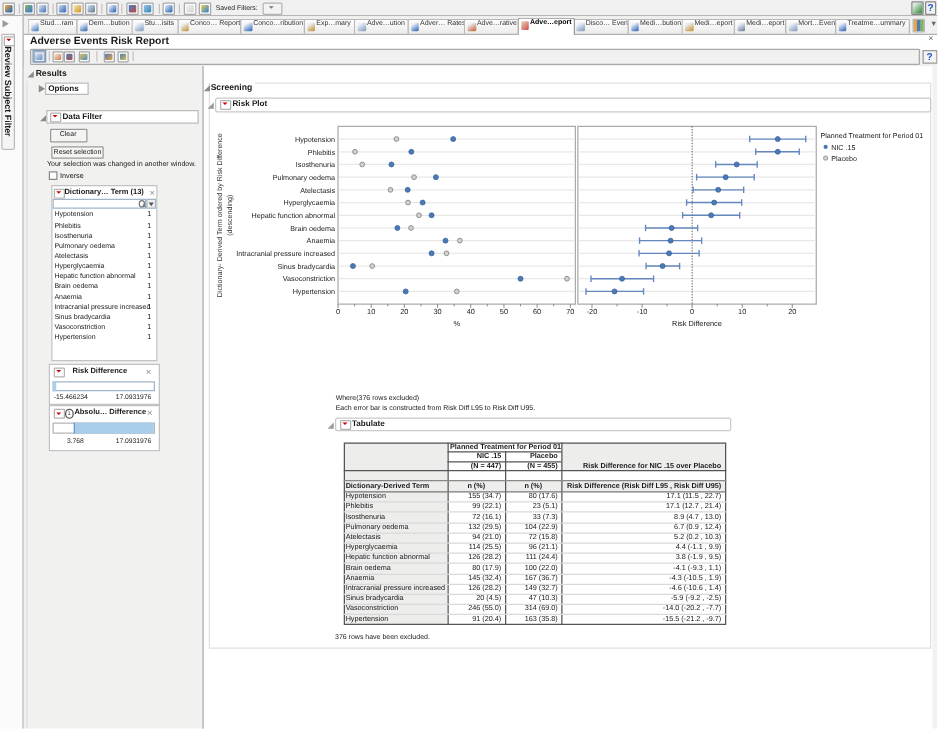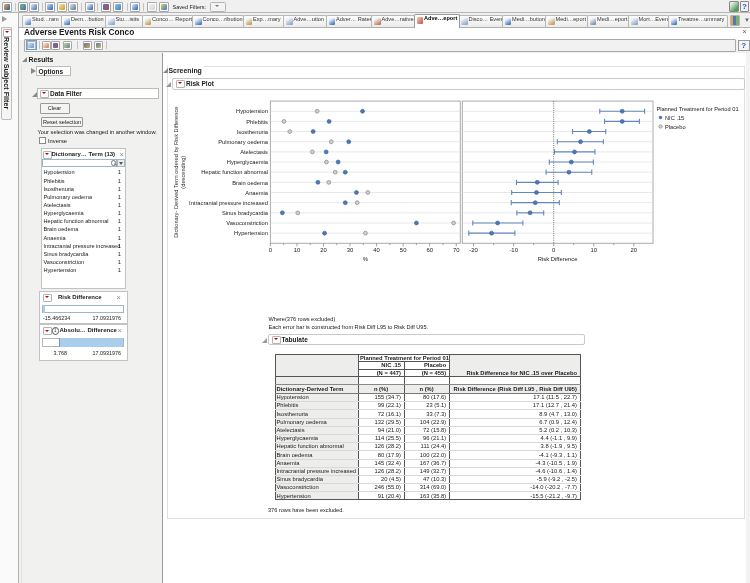--- a/index.html
+++ b/index.html
@@ -71,21 +71,21 @@
 <div class="tab" style="left:458px;width:43px;"><span class="ti" style="background:linear-gradient(150deg,#eef2fa 20%,#90a8c8 85%);"></span>Disco… Event</div>
 <div class="tab" style="left:501.5px;width:43px;"><span class="ti" style="background:linear-gradient(150deg,#eef2fa 20%,#4a7abf 85%);"></span>Medi…bution</div>
 <div class="tab" style="left:545px;width:41px;"><span class="ti" style="background:linear-gradient(150deg,#eef2fa 20%,#c8a050 85%);"></span>Medi…eport</div>
 <div class="tab" style="left:586.5px;width:41px;"><span class="ti" style="background:linear-gradient(150deg,#eef2fa 20%,#8090a8 85%);"></span>Medi…eport</div>
 <div class="tab" style="left:628px;width:39px;"><span class="ti" style="background:linear-gradient(150deg,#eef2fa 20%,#90a8c8 85%);"></span>Mort…Event</div>
 <div class="tab" style="left:667.5px;width:58px;"><span class="ti" style="background:linear-gradient(150deg,#eef2fa 20%,#4a7abf 85%);"></span>Treatme…ummary</div>
 <div class="a" style="left:18.5px;top:26.5px;width:731.5px;height:1px;background:#b0b0b0;z-index:2;"></div>
 <div class="ic" style="left:730px;top:15px;width:10px;height:11px;background:linear-gradient(90deg,#e8a33d 30%,#4a7abf 30%,#4a7abf 60%,#7fb069 60%);border:1px solid #b5b5b5;box-sizing:border-box;"></div>
 <div class="tx" style="left:744px;top:16.5px;font-size:6px;color:#666;">▼</div>
 <div class="a" style="left:18.5px;top:27.5px;width:731.5px;height:13px;background:#fff;"></div>
-<div class="tx b" style="left:24px;top:27px;font-size:8.3px;">Adverse Events Risk Conco</div>
+<div class="tx b" style="left:24px;top:27px;font-size:8.3px;">Adverse Events Risk Report</div>
 <div class="tx" style="left:742.5px;top:27.5px;font-size:7px;color:#555;">×</div>
 <div class="a" style="left:18.5px;top:40px;width:731.5px;height:13.5px;background:#f0f0f0;"></div>
 <div class="a" style="left:24px;top:39px;width:712px;height:12.5px;background:#f1f1f1;border:1px solid #a9a9a9;box-sizing:border-box;border-radius:1px;"></div>
 <div class="ic" style="left:26.5px;top:40.8px;width:9px;height:9px;background:#fafbfd;border:1px solid #a8a8a8;box-sizing:border-box;"></div>
 <div class="ic" style="left:28.3px;top:42.6px;width:5.5px;height:5.5px;background:linear-gradient(135deg,#e8eef8,#4a7abf);"></div>
 <div class="ic" style="left:41.5px;top:40.8px;width:9px;height:9px;background:#fafbfd;border:1px solid #a8a8a8;box-sizing:border-box;"></div>
 <div class="ic" style="left:43.3px;top:42.6px;width:5.5px;height:5.5px;background:linear-gradient(135deg,#f8f0e0,#c87850);"></div>
 <div class="ic" style="left:51px;top:40.8px;width:9px;height:9px;background:#fafbfd;border:1px solid #a8a8a8;box-sizing:border-box;"></div>
 <div class="ic" style="left:52.8px;top:42.6px;width:5.5px;height:5.5px;background:linear-gradient(135deg,#4a7abf,#b05050);"></div>
 <div class="ic" style="left:62.5px;top:40.8px;width:9px;height:9px;background:#fafbfd;border:1px solid #a8a8a8;box-sizing:border-box;"></div>

